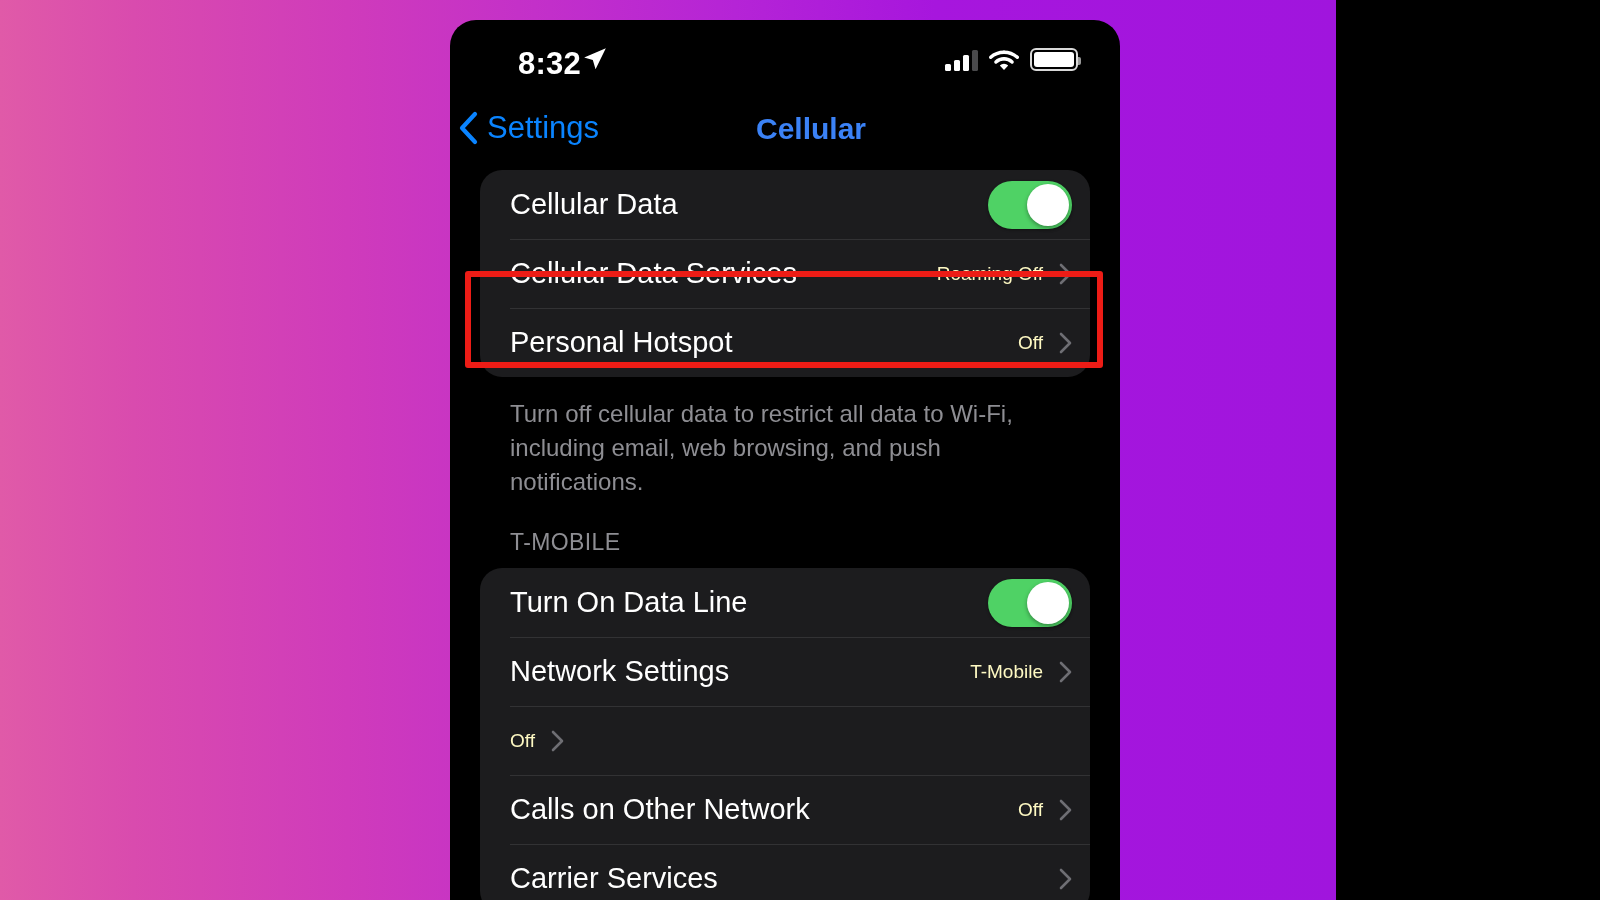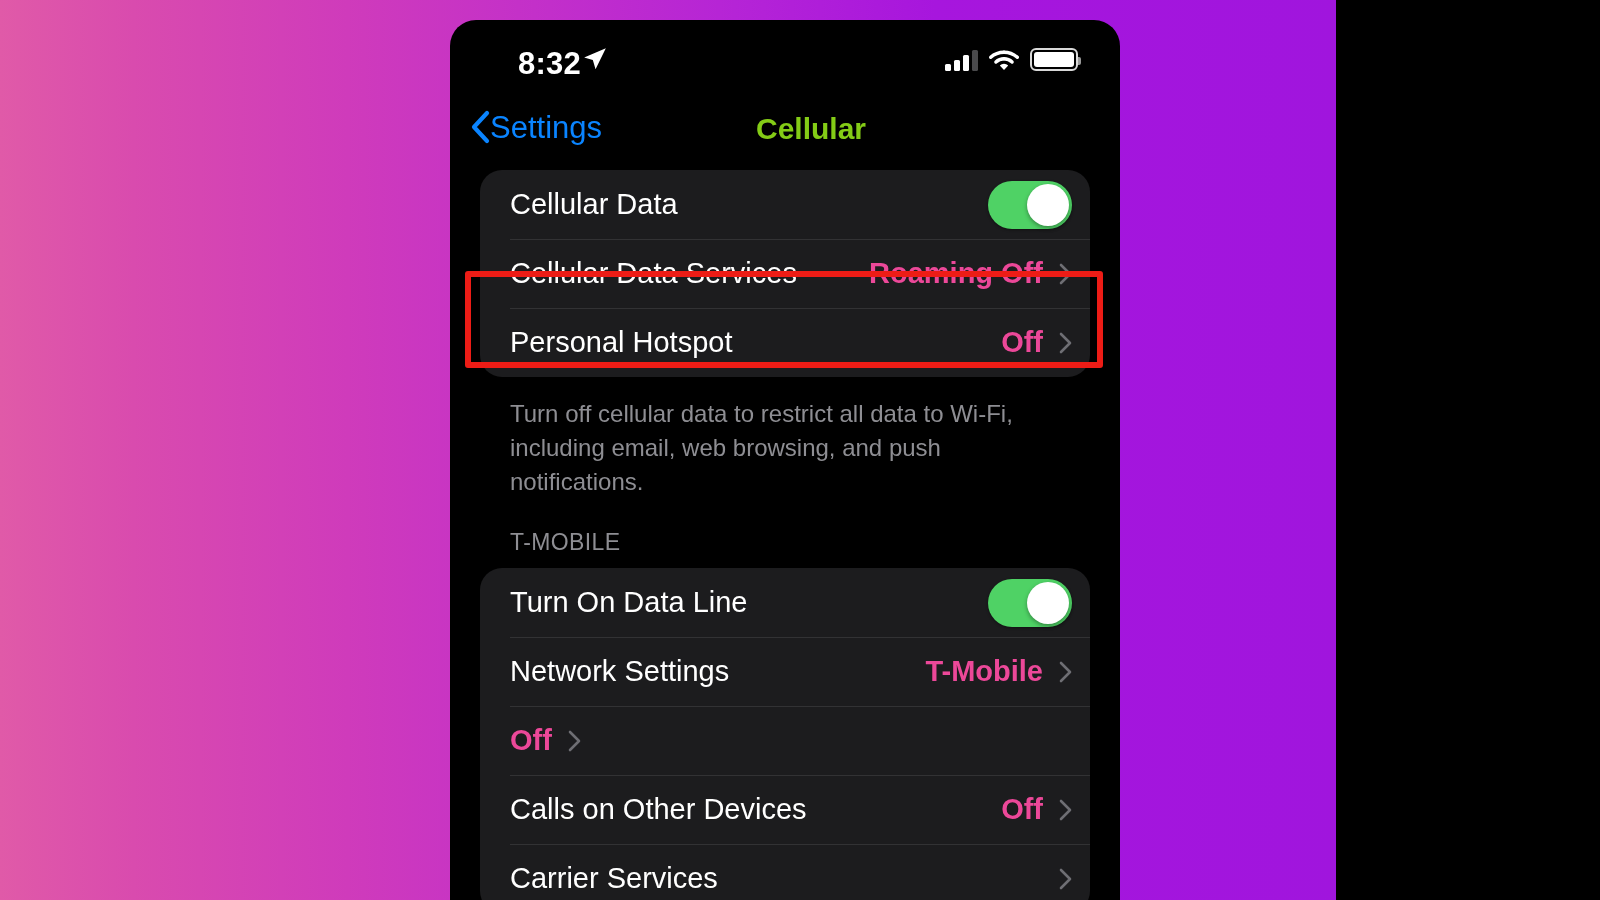--- a/index.html
+++ b/index.html
@@ -131,34 +131,36 @@
     border-radius: 3px;
   }
 
   
   .navbar {
     position: relative;
     height: 72px;
   }
   .back {
     position: absolute;
-    left: 20px;
+    left: 8px;
     top: 12px;
     display: flex;
+    align-items: center;
+    gap: 9px;
     color: #0a84ff;
     font-size: 31px;
     cursor: pointer;
   }
   .back svg { display:block; }
   .nav-title {
     position: absolute;
     left: 0; right: 0;
     top: 14px;
     text-align: center;
-    color: #84cc16;
+    color: #3b82f6;
     font-size: 30px;
     font-weight: bold;
     padding-left: 52px;
   }
 
   
   .content {
     padding: 0 30px;
   }
 
@@ -185,25 +187,24 @@
     height: 1px;
     background: #323234;
   }
   .row-label {
     color: #ffffff;
     font-size: 29px;
     flex: 1;
     white-space: nowrap;
   }
   .row-value {
-    color: #ec4899;
-    font-size: 29px;
+    color: #fef9c3;
+    font-size: 19px;
     margin-right: 16px;
     white-space: nowrap;
-    font-weight: bold;
   }
   .chev {
     width: 13px;
     height: 22px;
     flex: none;
   }
 
   
   .toggle {
     width: 84px;
@@ -347,21 +348,21 @@
             <path d="M2 2 L11 11 L2 20" stroke="#6e6e73" stroke-width="2.6" fill="none" stroke-linecap="round" stroke-linejoin="round"></path>
           </svg>
         </div>
         <div class="row">
           <div class="row-value">Off</div>
           <svg class="chev" viewBox="0 0 13 22">
             <path d="M2 2 L11 11 L2 20" stroke="#6e6e73" stroke-width="2.6" fill="none" stroke-linecap="round" stroke-linejoin="round"></path>
           </svg>
         </div>
         <div class="row">
-          <div class="row-label">Calls on Other Devices</div>
+          <div class="row-label">Calls on Other Network</div>
           <div class="row-value">Off</div>
           <svg class="chev" viewBox="0 0 13 22">
             <path d="M2 2 L11 11 L2 20" stroke="#6e6e73" stroke-width="2.6" fill="none" stroke-linecap="round" stroke-linejoin="round"></path>
           </svg>
         </div>
         <div class="row">
           <div class="row-label">Carrier Services</div>
           <div class="row-value"></div>
           <svg class="chev" viewBox="0 0 13 22">
             <path d="M2 2 L11 11 L2 20" stroke="#6e6e73" stroke-width="2.6" fill="none" stroke-linecap="round" stroke-linejoin="round"></path>

